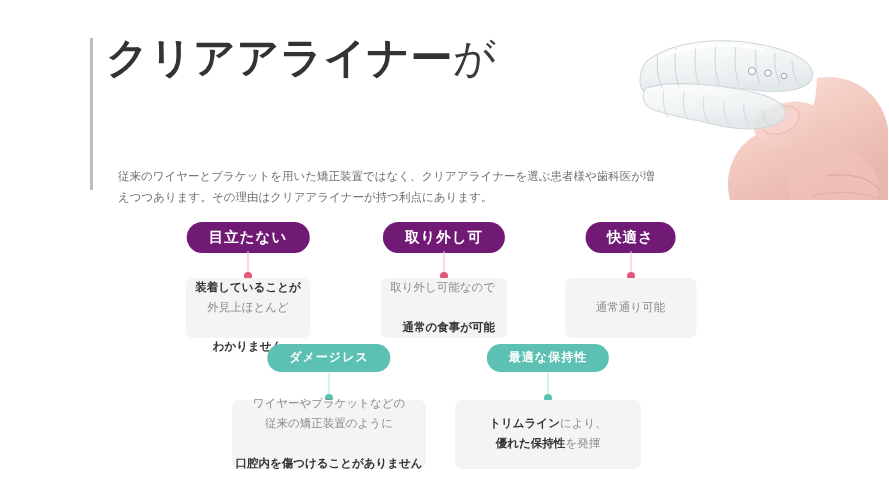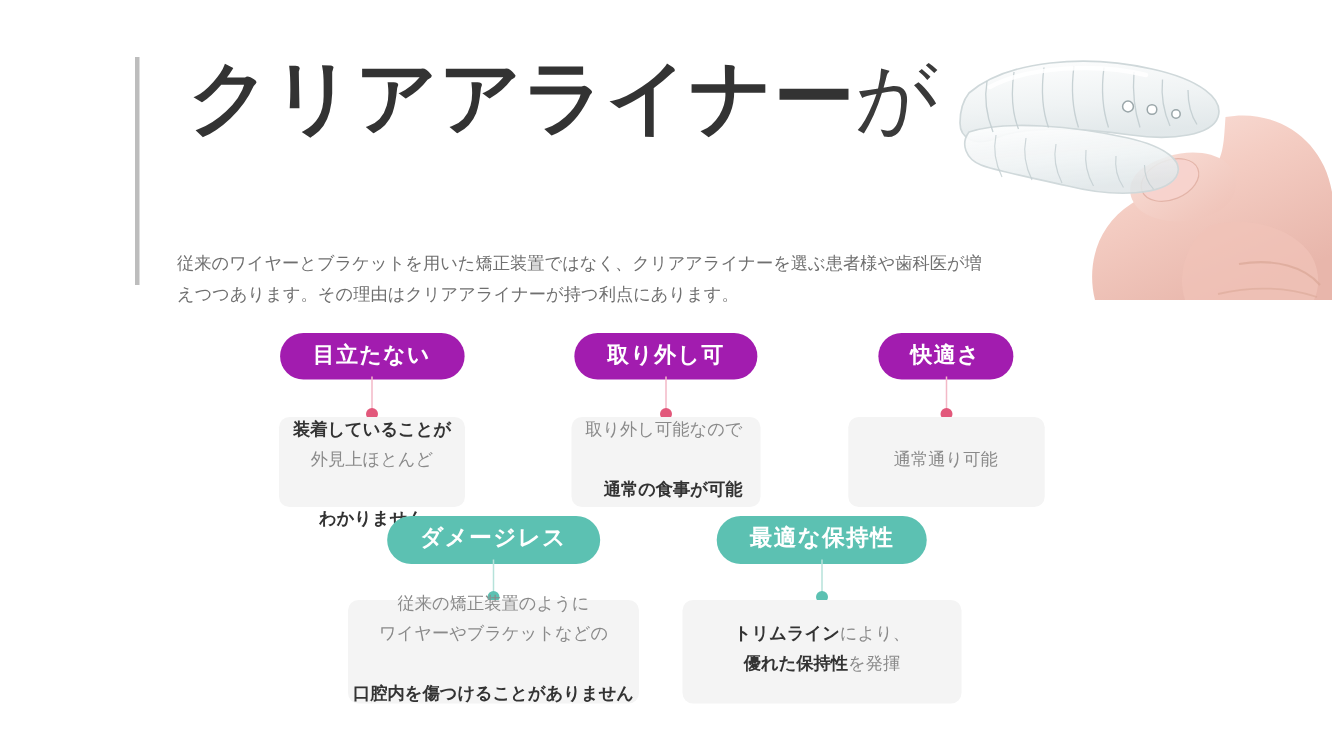--- a/index.html
+++ b/index.html
@@ -43,23 +43,22 @@
   }
   .page-title {
     position: absolute;
     left: 106px;
     top: 30px;
     width: 520px;
     margin: 0;
     line-height: 1.32;
     letter-spacing: 0.5px;
     color: #333333;
-    font-size: 54px;
+    font-size: 42px;
     font-weight: 400;
-    text-align: right;
   }
   .page-title .t-strong { font-weight: 700; }
   .page-title .t-light  { font-weight: 400; color: #3a3a3a; }
 
   .lead {
     position: absolute;
     left: 106px;
     top: 154px;
     width: 540px;
     margin: 12px;
@@ -73,29 +72,29 @@
   .node {
     position: absolute;
   }
   .badge {
     position: absolute;
     left: 50%;
     top: 0;
     transform: translateX(-50%);
     white-space: nowrap;
     color: #ffffff;
-    font-size: 15px;
+    font-size: 12px;
     font-weight: 700;
     letter-spacing: 1px;
     padding: 6px 22px 7px;
     border-radius: 999px;
     text-align: center;
     line-height: 1.25;
   }
-  .badge.pink { background: #a21caf; }
+  .badge.pink { background: #701a75; }
   .badge.teal { background: #5cc1b2; }
 
   .connector {
     position: absolute;
     left: 50%;
     transform: translateX(-50%);
     width: 1px;
   }
   .connector.pink { background: #f3b9c7; }
   .connector.teal { background: #b6e2da; }
@@ -274,22 +273,22 @@
     <div class="card">
       <span class="line">通常通り可能</span>
     </div>
   </div>
 
   <div class="node row2 n4">
     <div class="badge teal">ダメージレス</div>
     <div class="connector teal"></div>
     <div class="dot teal"></div>
     <div class="card">
+      <span class="line">ワイヤーやブラケットなどの</span>
       <span class="line">従来の矯正装置のように</span>
-      <span class="line">ワイヤーやブラケットなどの</span>
       <span class="line bold">口腔内を傷つけることがありません</span>
     </div>
   </div>
 
   <div class="node row2 n5">
     <div class="badge teal">最適な保持性</div>
     <div class="connector teal"></div>
     <div class="dot teal"></div>
     <div class="card">
       <span class="line"><span class="b">トリムライン</span><span class="n">により、</span></span>

